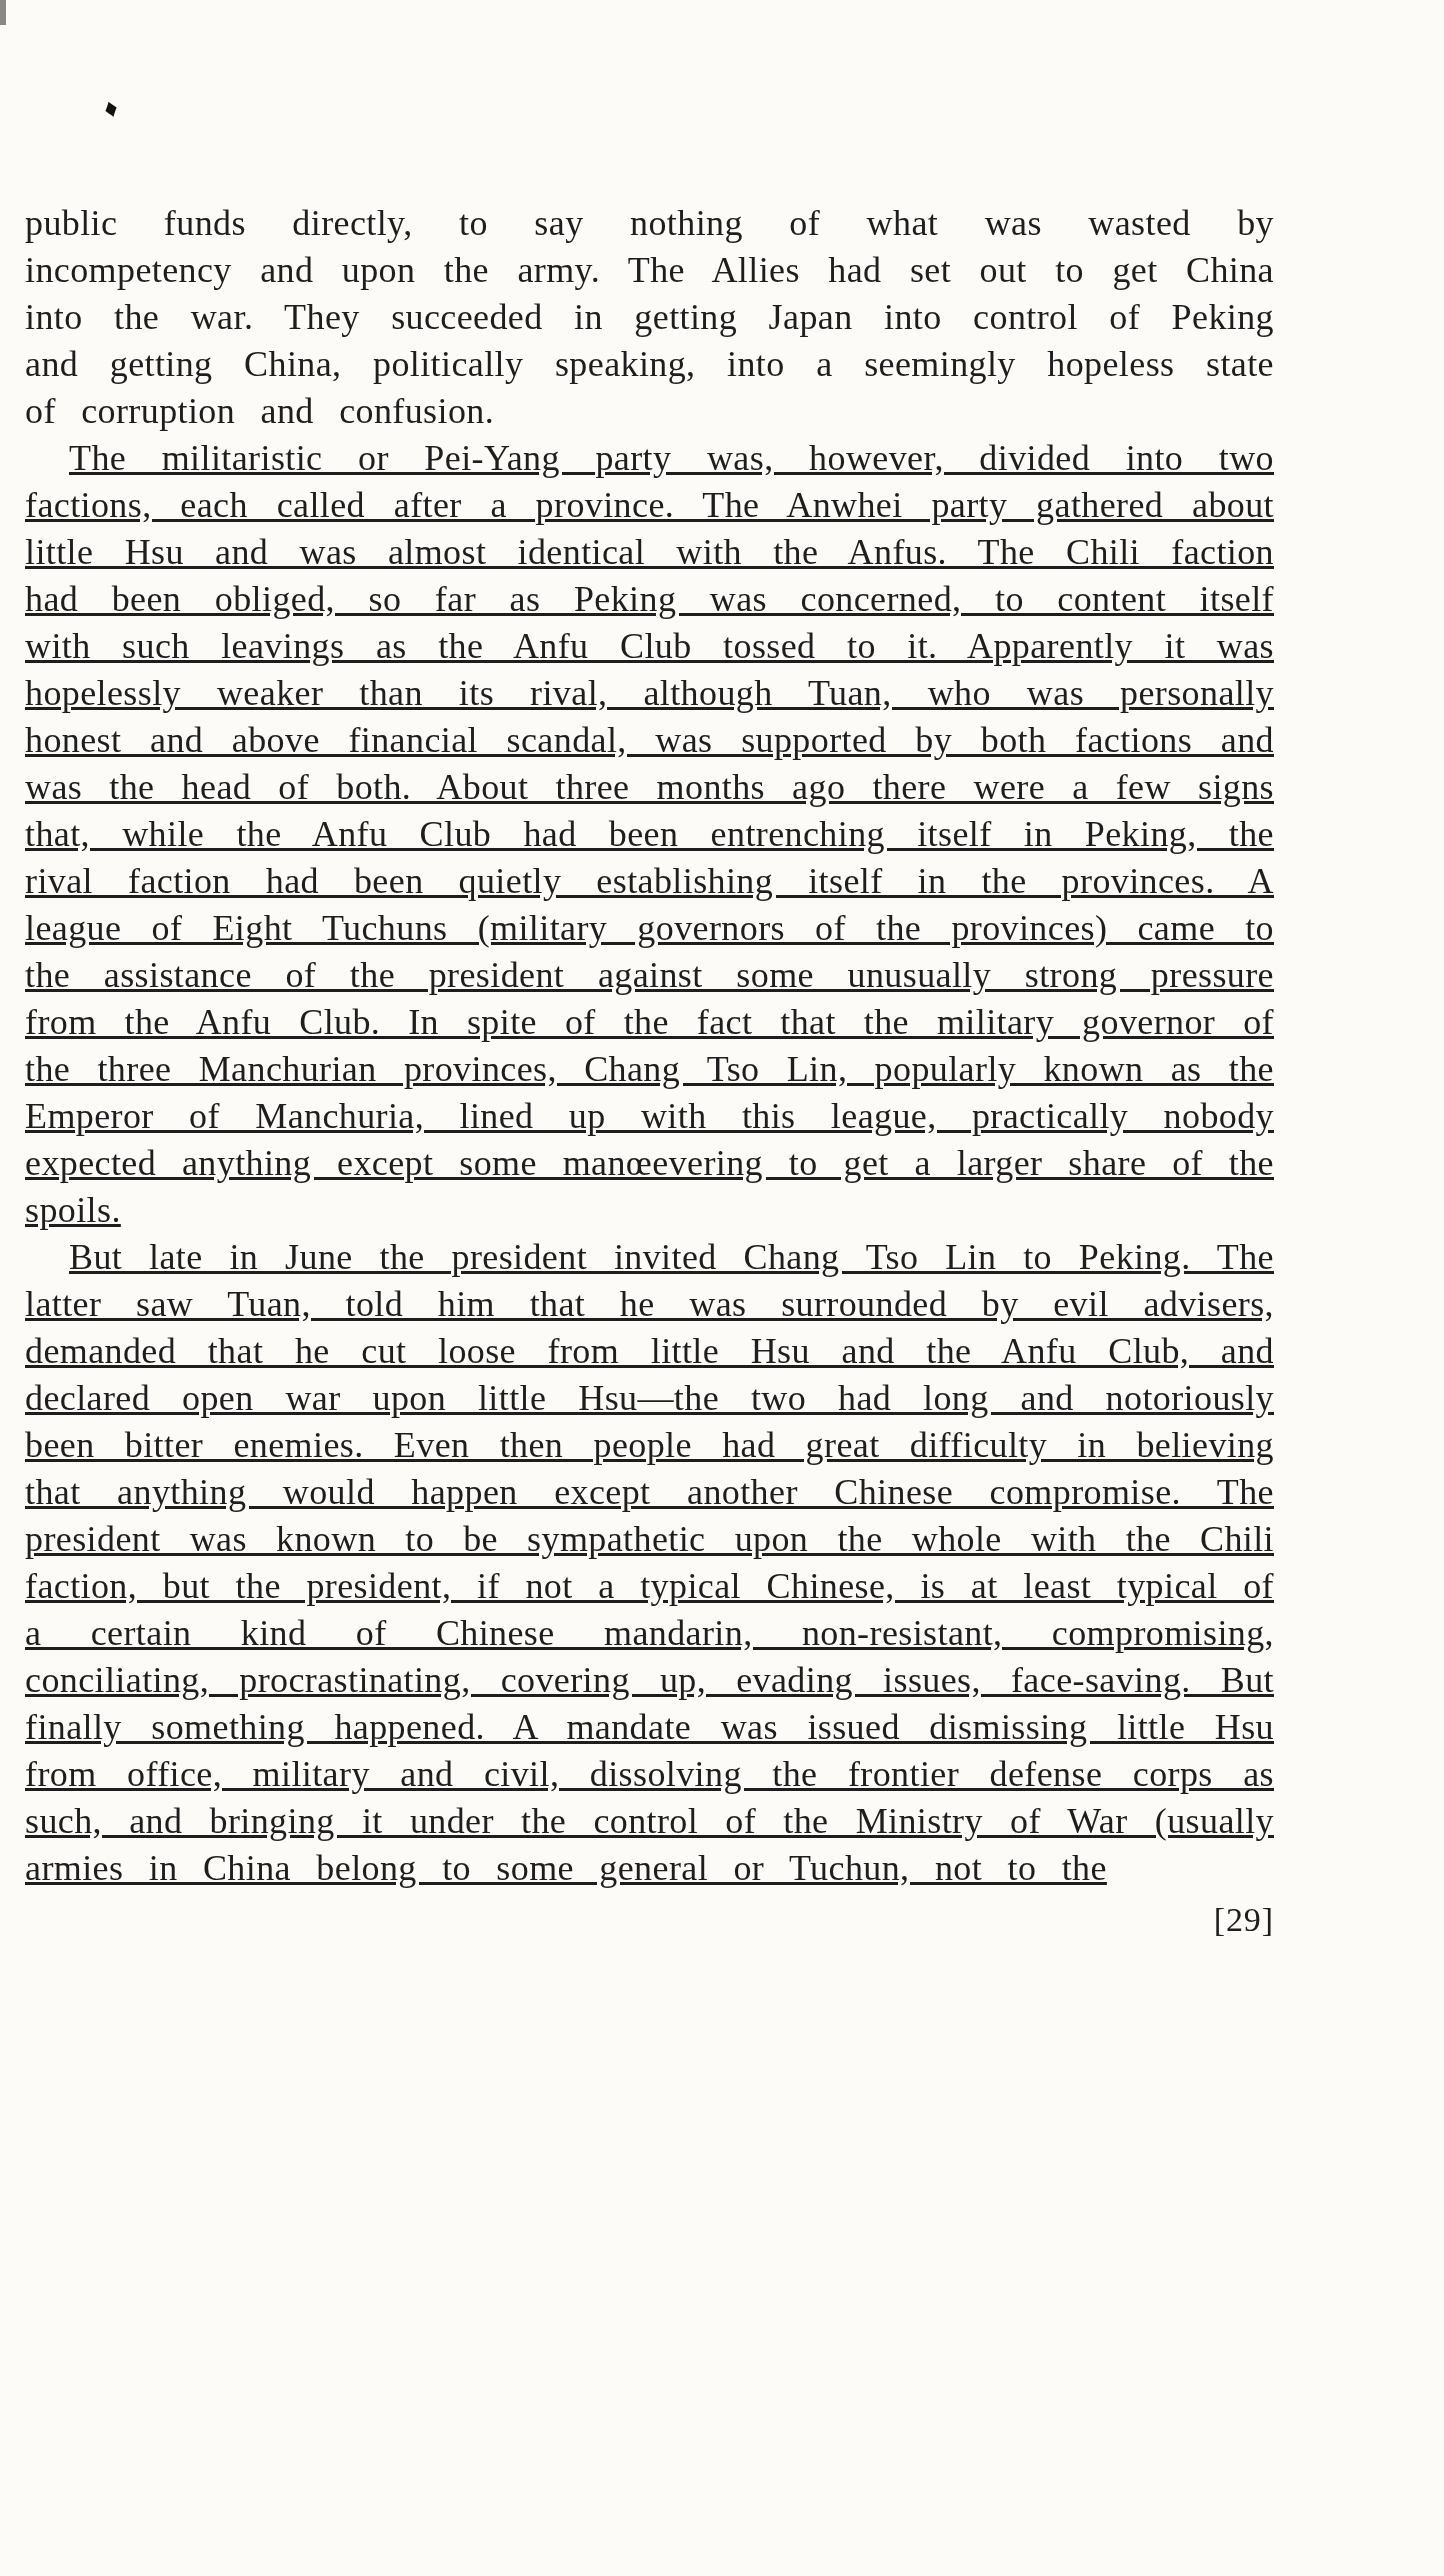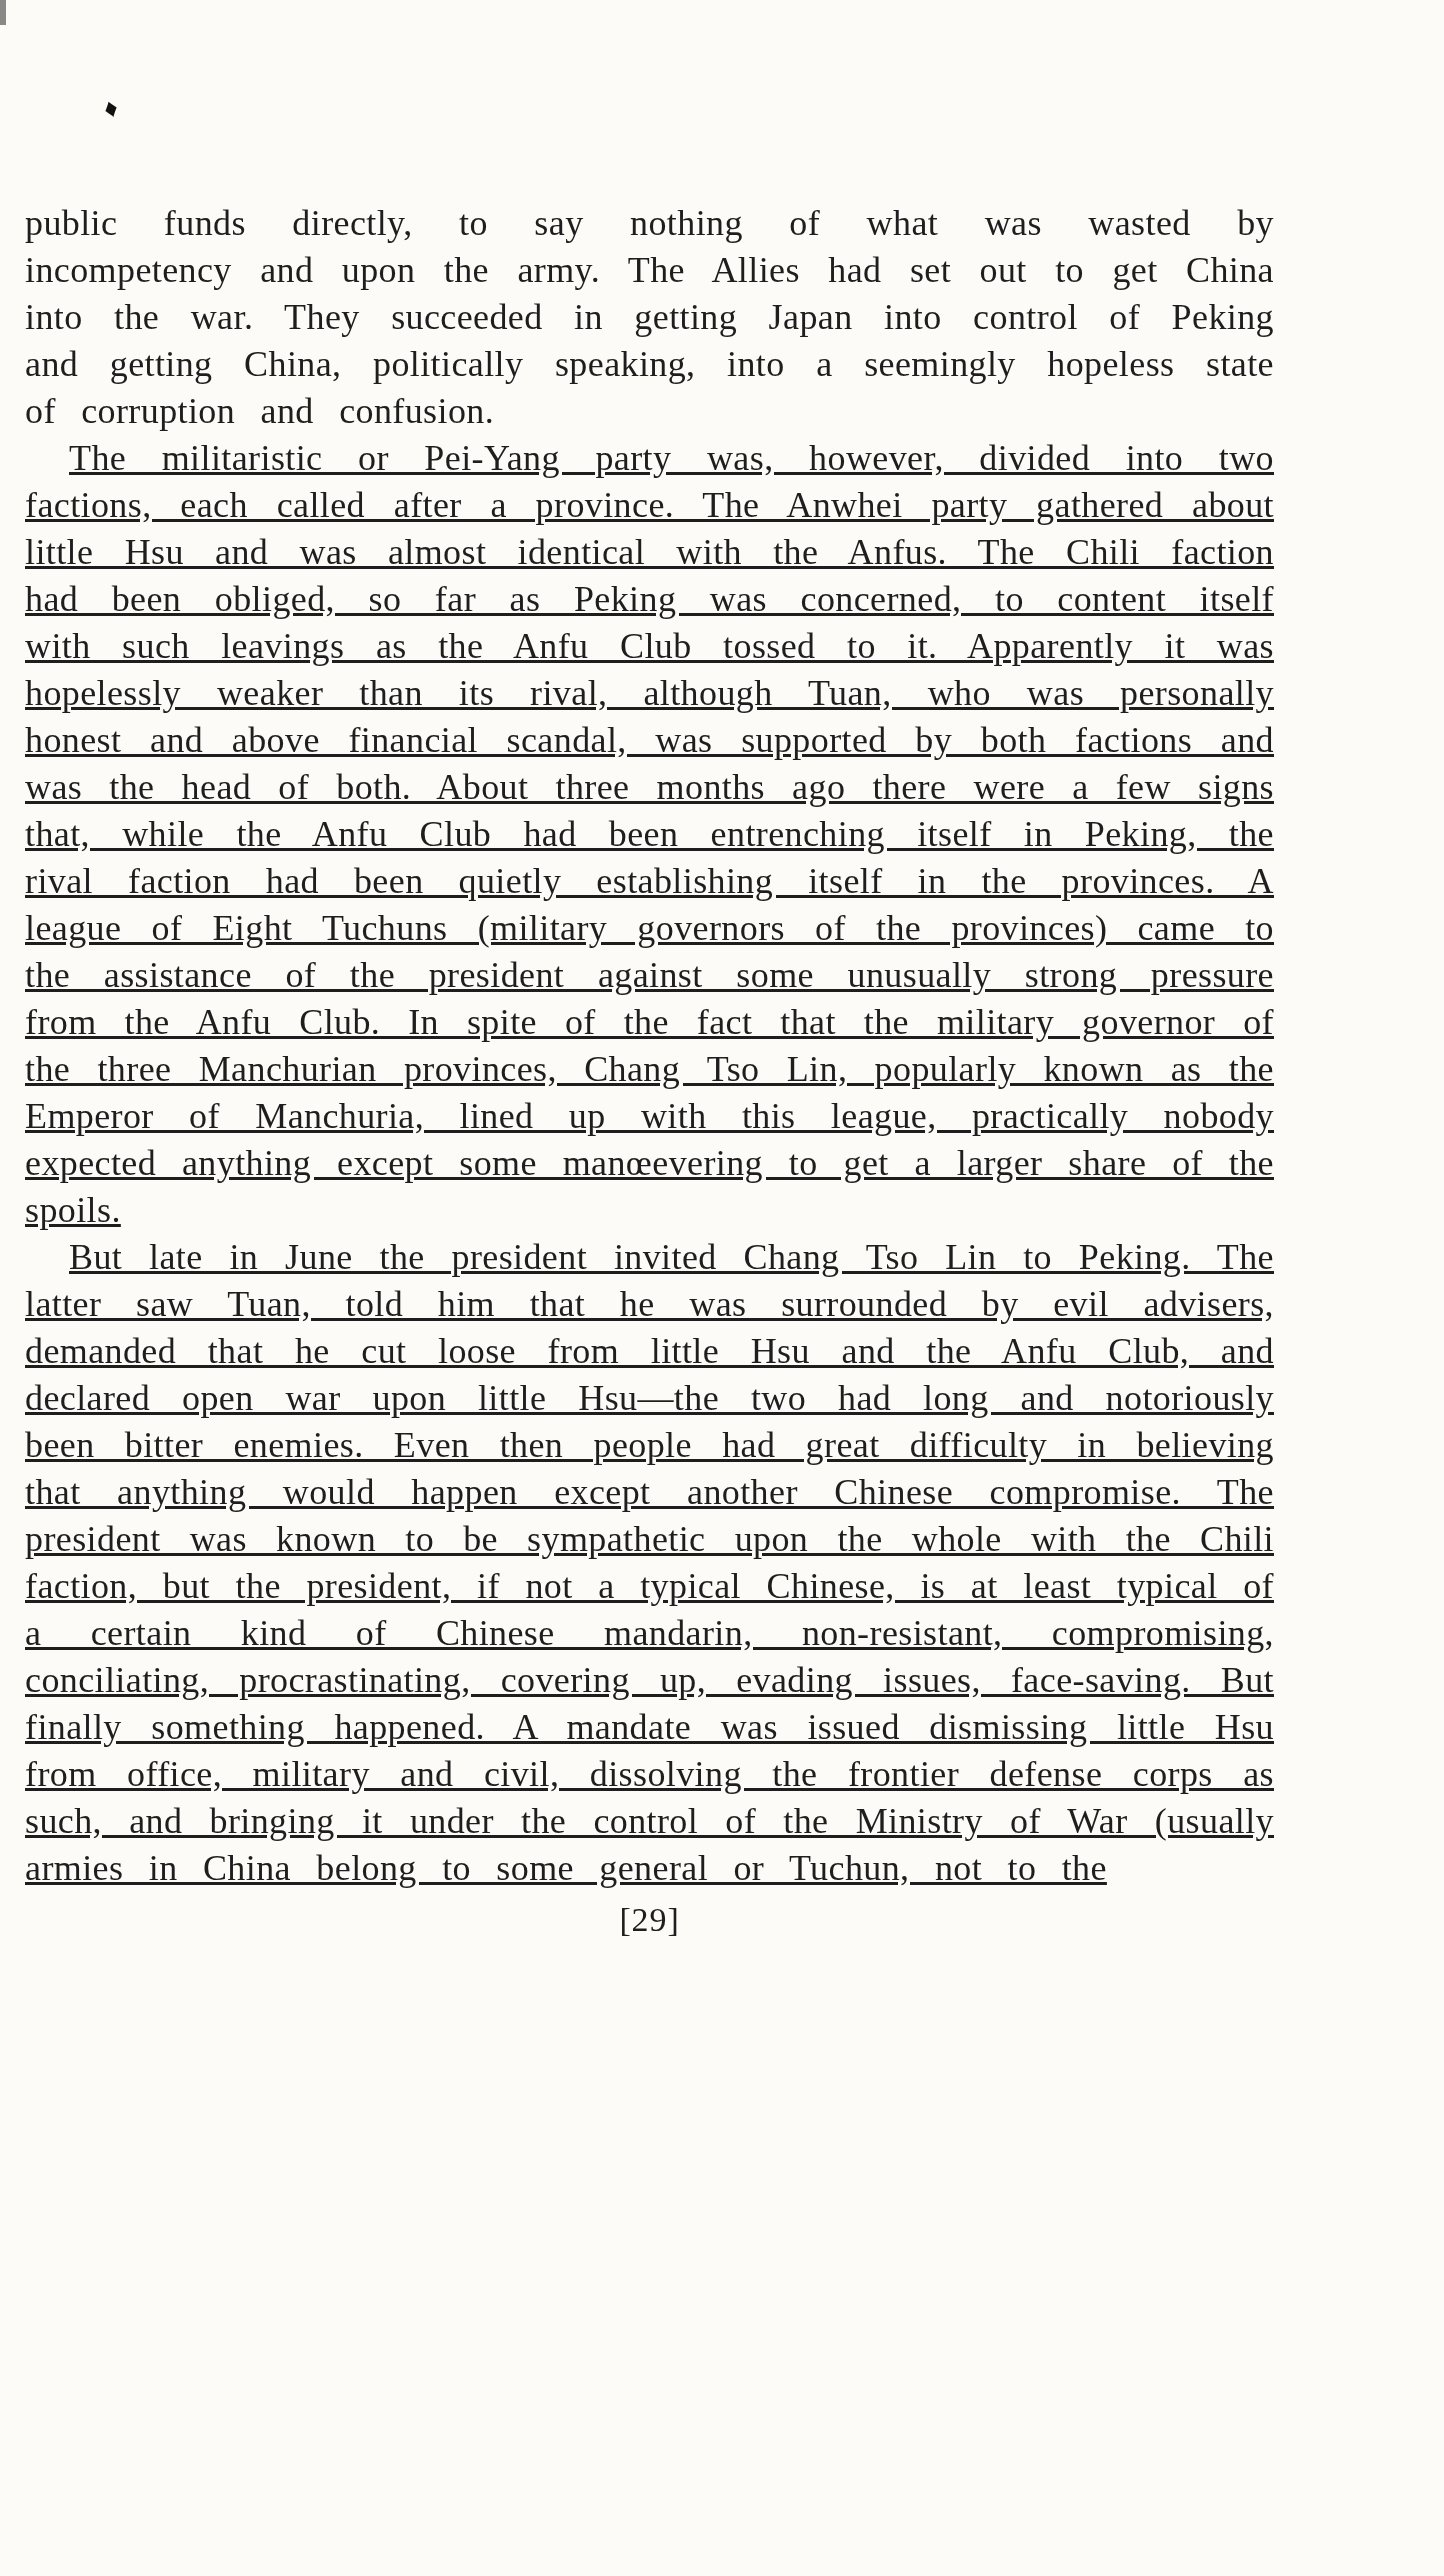--- a/index.html
+++ b/index.html
@@ -52,21 +52,21 @@
   }
   .text-block p {
     margin: 0;
     padding: 0;
   }
   .text-block p.indent {
     text-indent: 44px;
     text-decoration: underline;
   }
   .page-number {
-    text-align: center;
+    text-align: right;
     font-size: 34px;
     margin-top: 3.8px;
     letter-spacing: 0.9px;
     word-spacing: normal;
   }
 </style>
 </head>
 <body>
 
 <div class="page">

